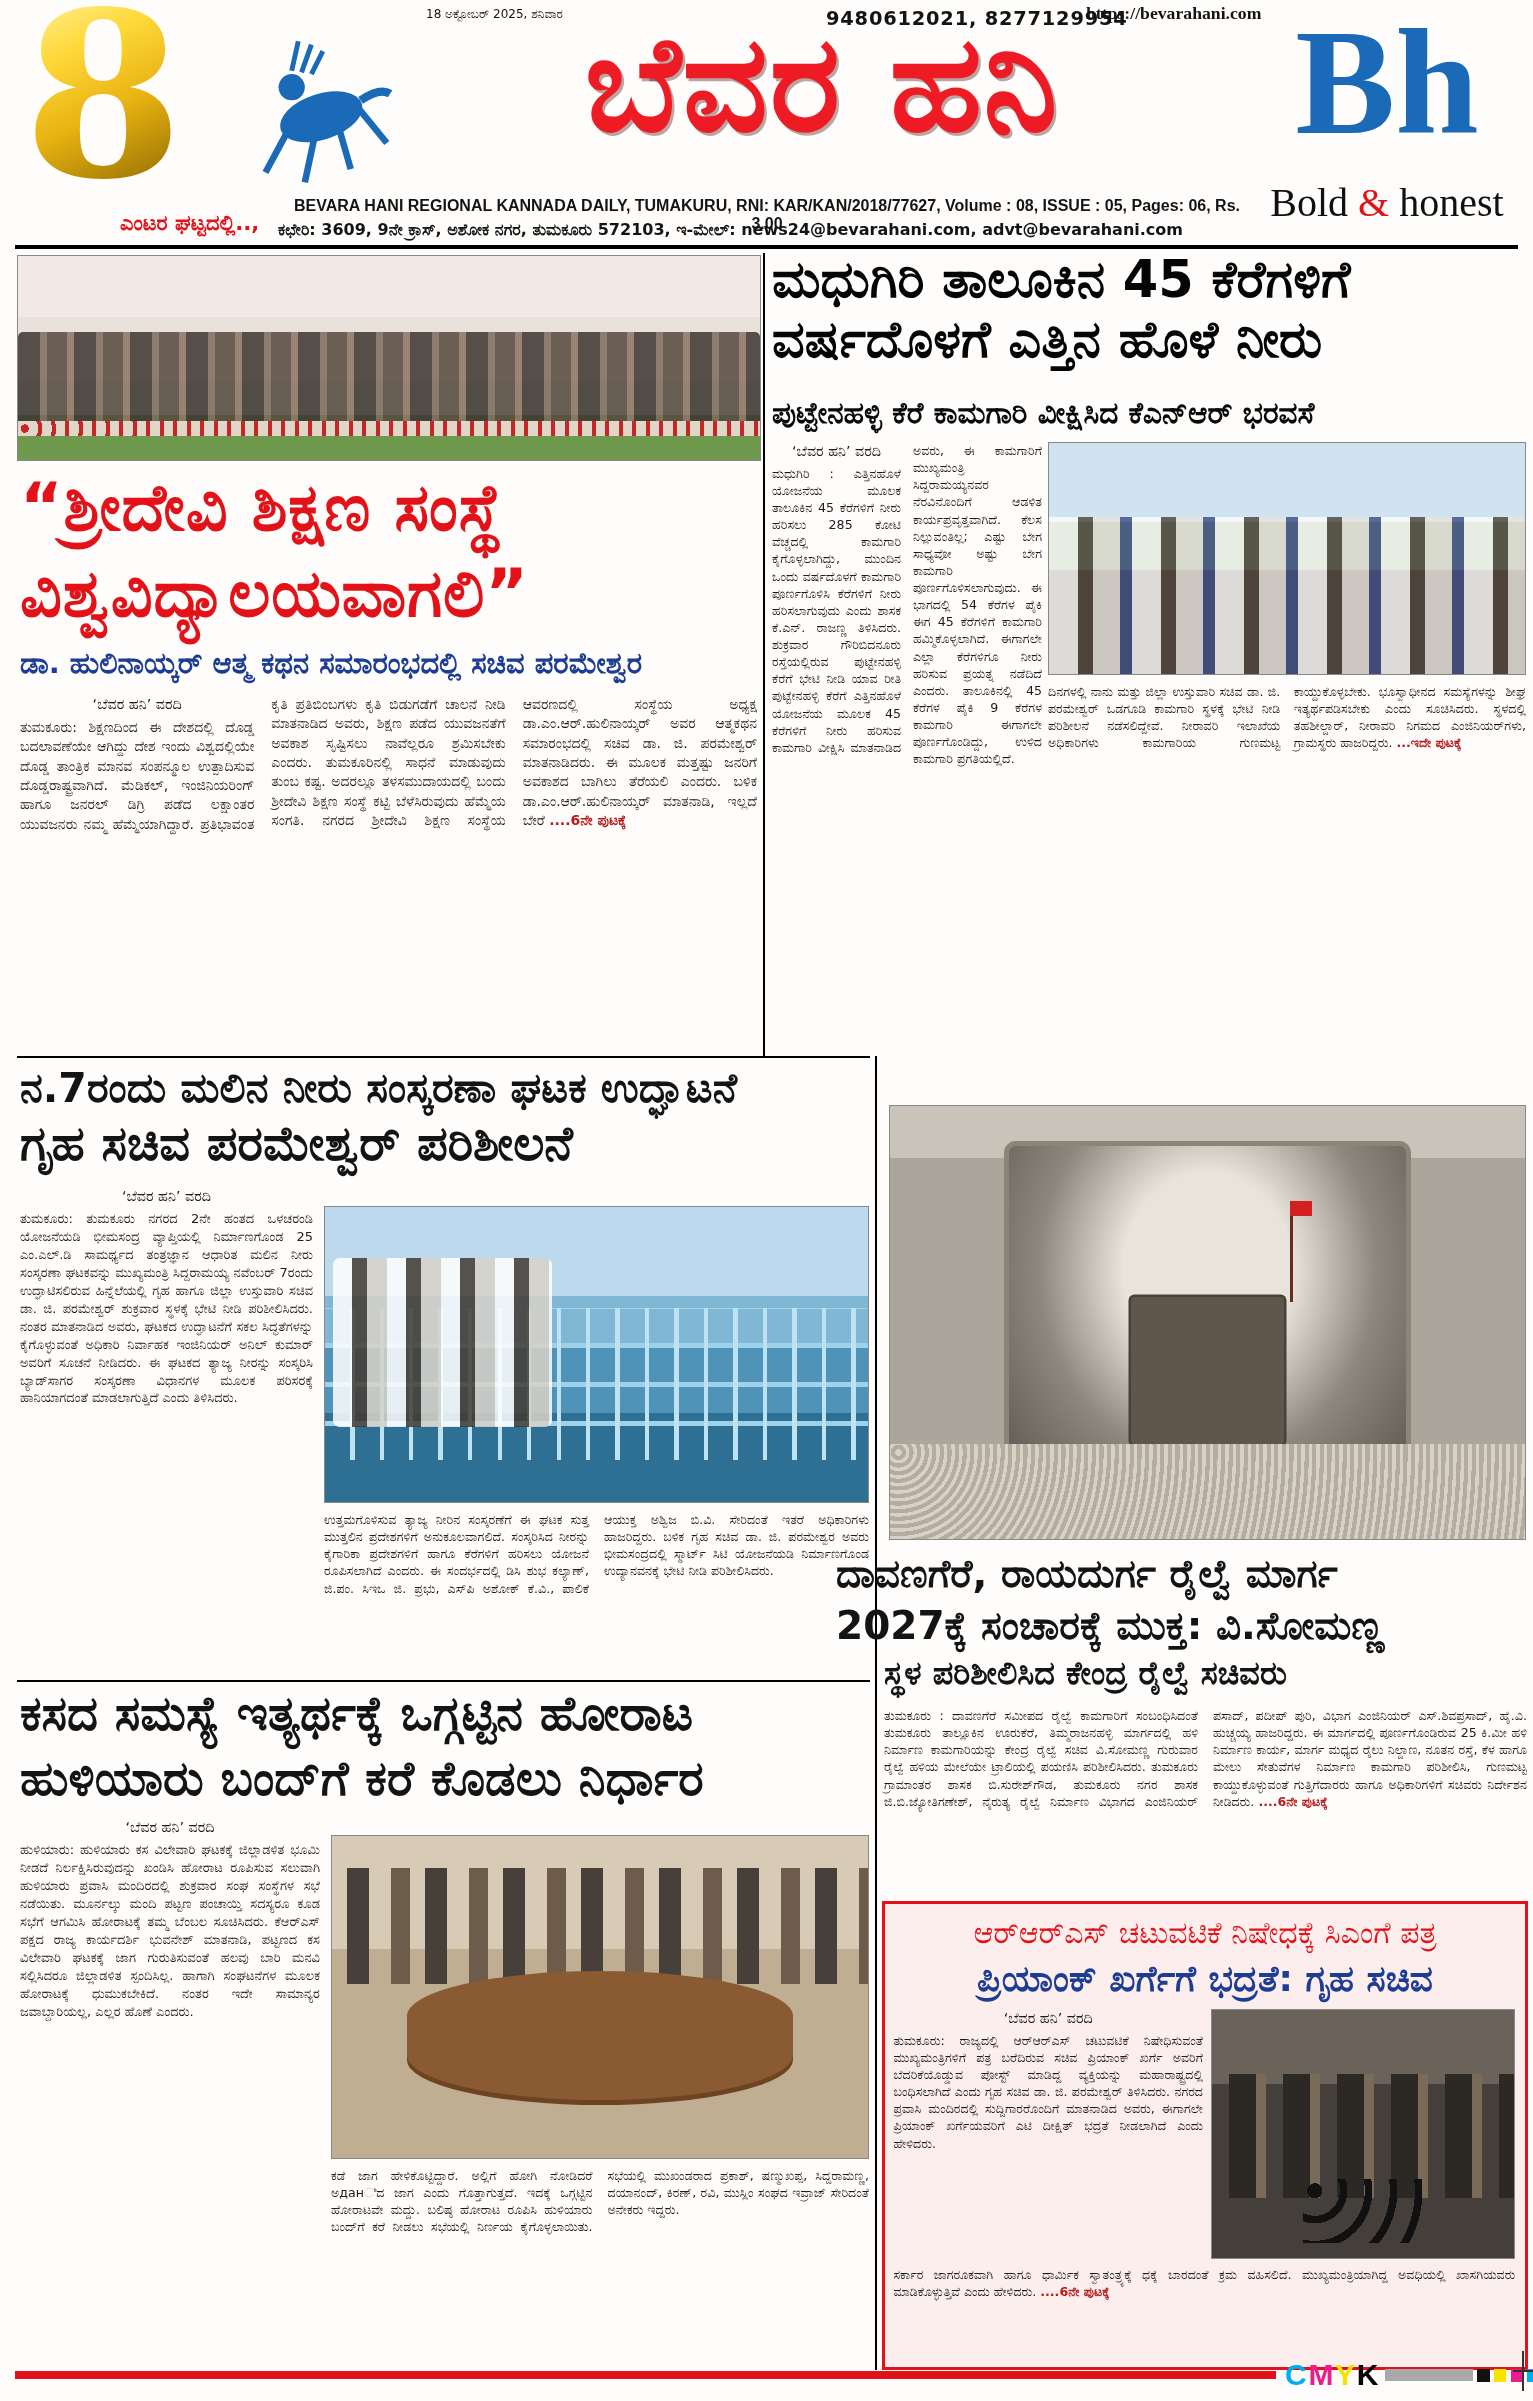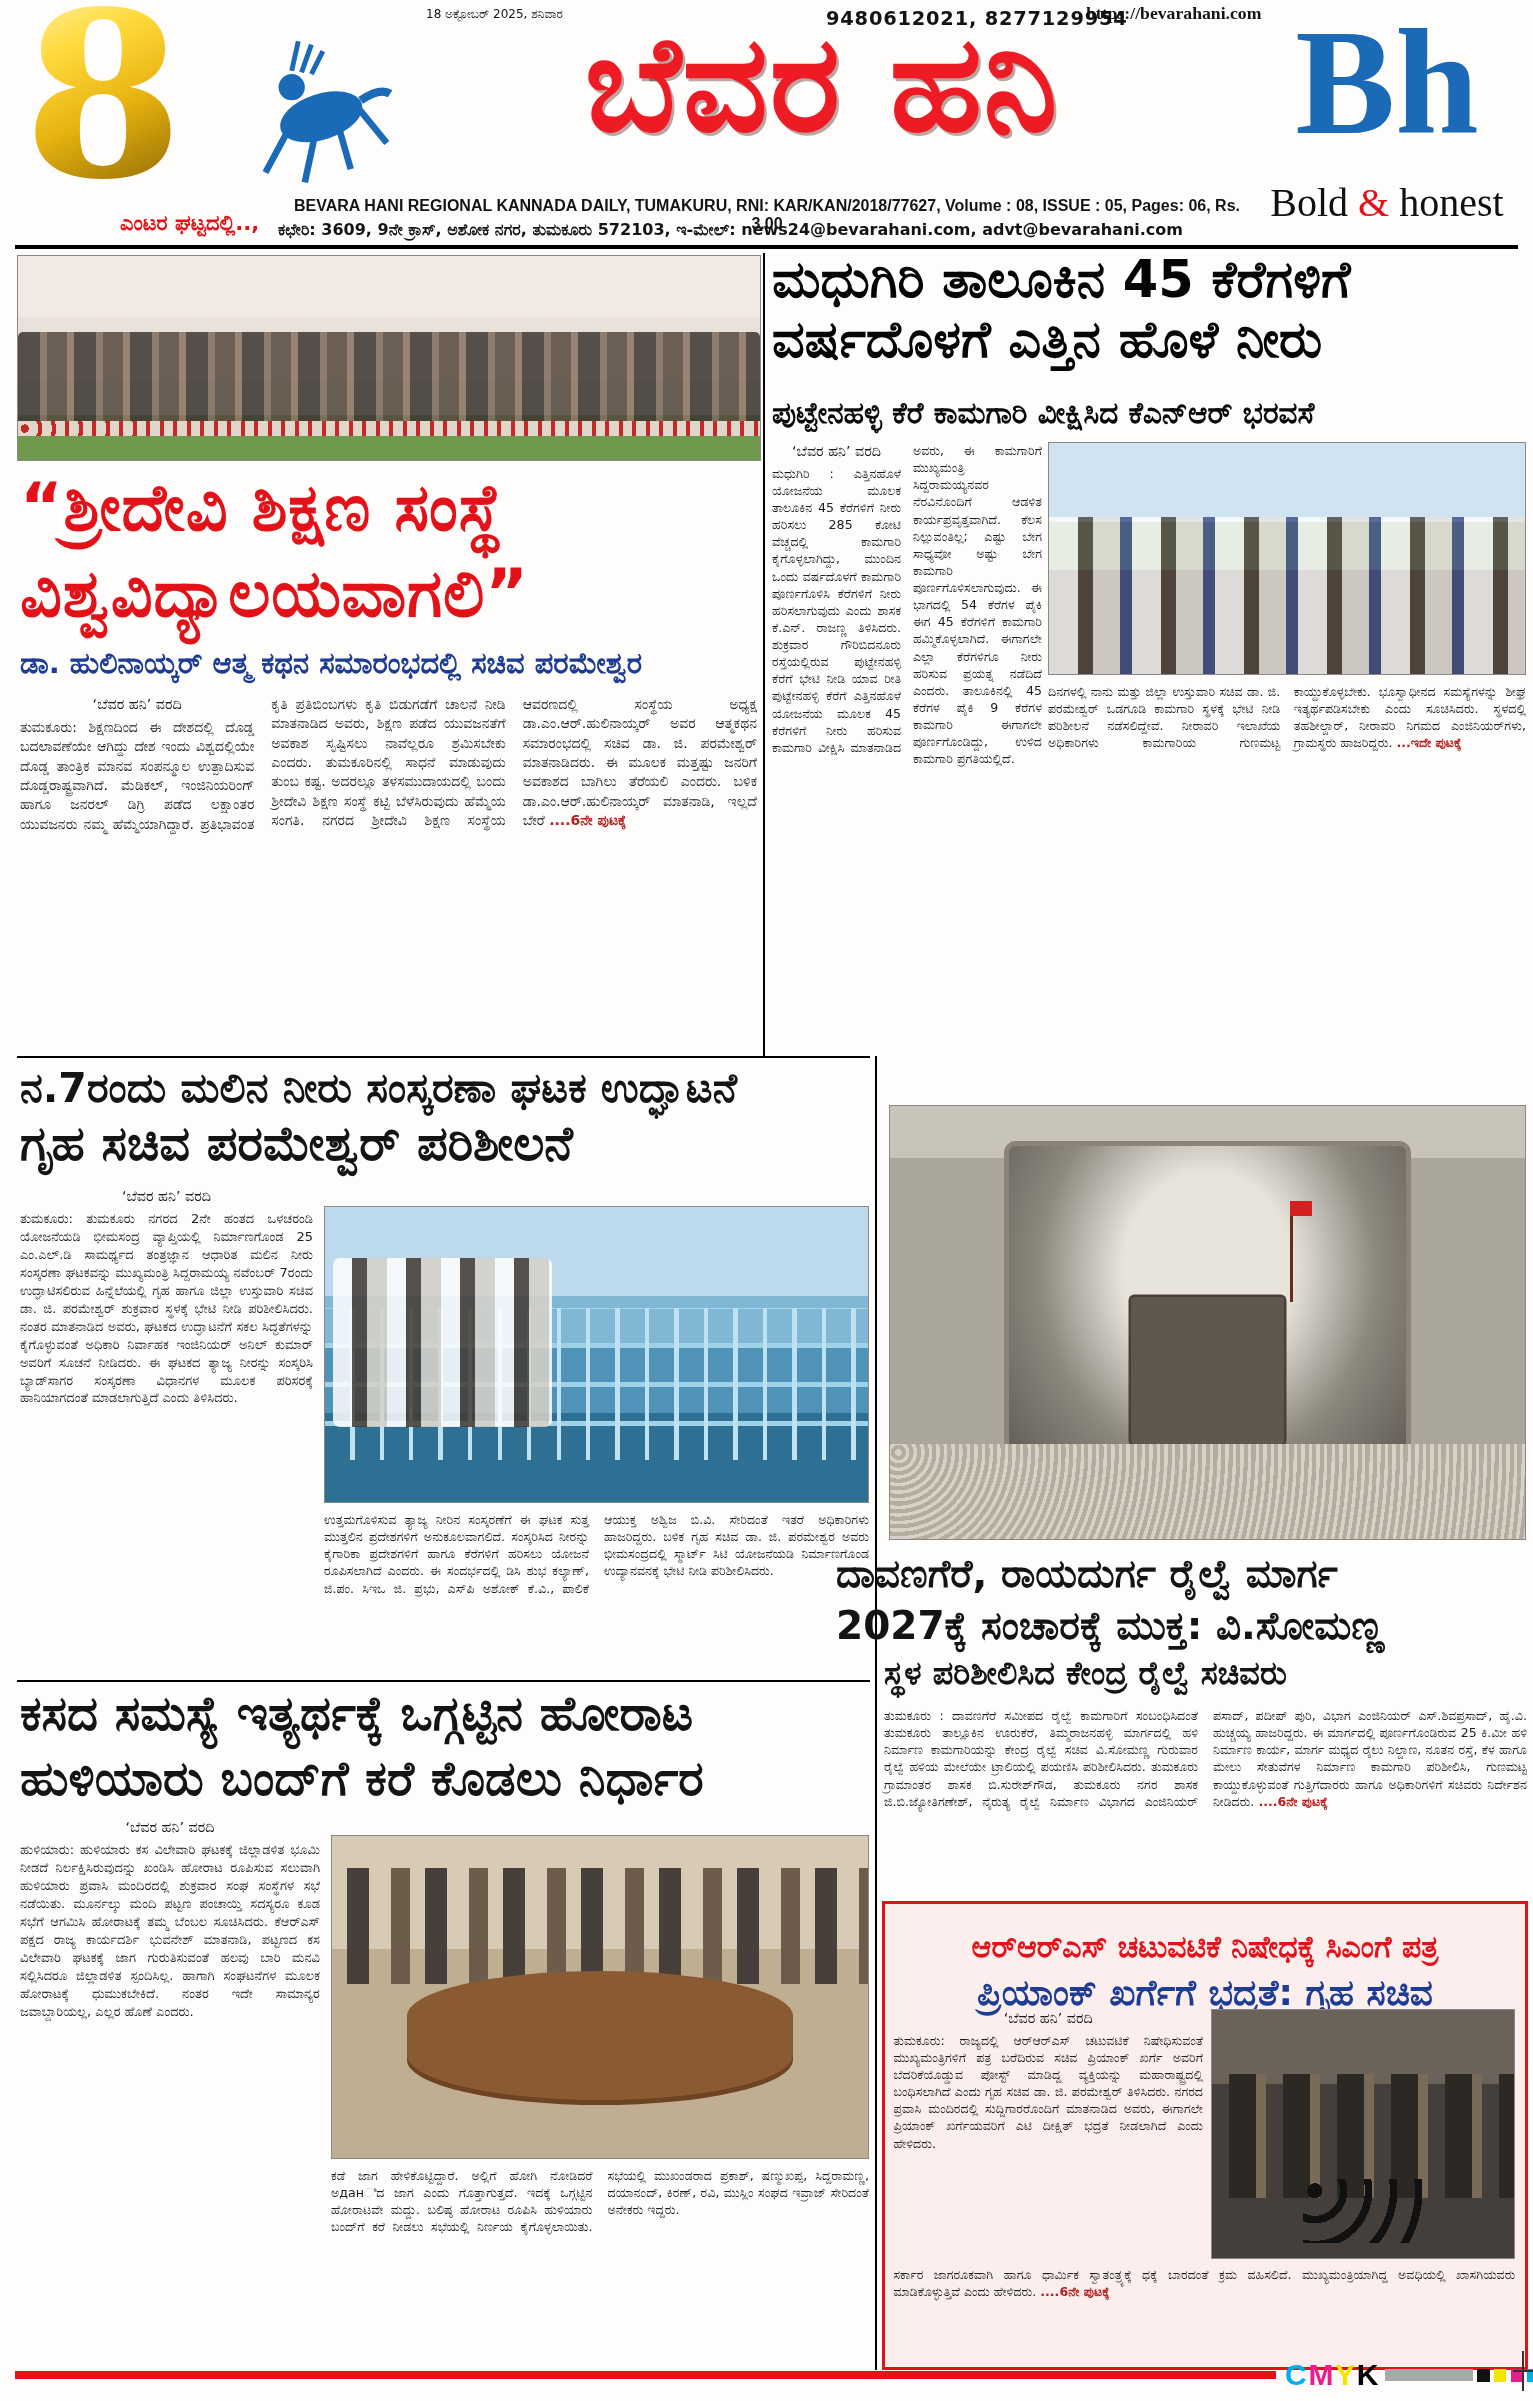--- a/index.html
+++ b/index.html
@@ -97,21 +97,21 @@
   .photo-meeting { left:331px; top:1835px; width:538px; height:324px;
     background:linear-gradient(#d8cbb5 0 35%, #c0ae92 35% 100%); }
   .photo-meeting .table { position:absolute; left:14%; top:42%; width:72%; height:40%; background:#8a5a33; border-radius:50% / 35%;
     box-shadow:0 5px 0 #6e4322; }
   .photo-meeting .people { position:absolute; left:0; top:10%; width:100%; height:36%;
     background:repeating-linear-gradient(90deg, transparent 0 15px, #47403a 15px 37px, transparent 37px 59px, #6d5b4c 59px 78px); }
   .garb-body-b { position:absolute; left:331px; top:2167px; width:538px; height:226px; column-count:2; column-gap:15px; }
 
   
   .rss-box { position:absolute; left:882px; top:1901px; width:646px; height:469px; background:#fdeeee; border:3.4px solid #e31218; }
-  .rss-head1 { text-align:center; font-size:30px; font-weight:bold; color:#e31218; margin-top:25px; }
+  .rss-head1 { text-align:center; font-size:30px; font-weight:normal; color:#e31218; margin-top:11px; }
   .rss-head2 { text-align:center; font-size:36px; font-weight:bold; color:#1d3c94; margin-top:6.7px; }
   .rss-inner { position:absolute; left:8.4px; top:105px; width:622px; height:354px; }
   .rss-row { display:flex; gap:8.4px; }
   .rss-col-text { width:310px; }
   .photo-press { position:relative; width:304px; height:250px; border:0.8px solid #888;
     background:linear-gradient(#6b625a 0 30%, #443f3a 30% 100%); flex-shrink:0; }
   .photo-press .heads { position:absolute; left:0; top:26%; width:100%; height:50%;
     background:repeating-linear-gradient(90deg, transparent 0 17px, #2c2824 17px 44px, #7a6a58 44px 54px); }
   .photo-press .mics { position:absolute; left:30%; bottom:6%; width:40%; height:26%;
     background:repeating-radial-gradient(circle at 11.8px 11.8px, #111 0 7.6px, transparent 7.6px 25px); }

